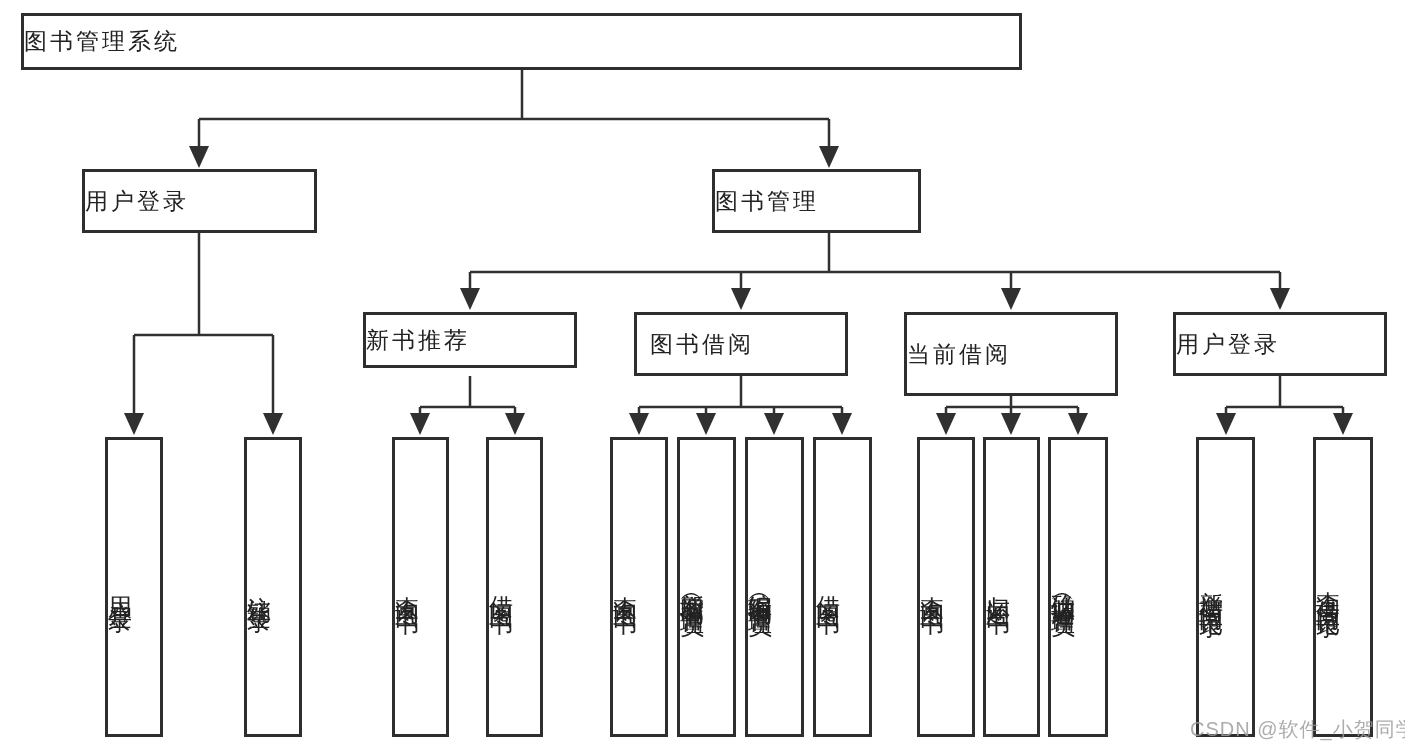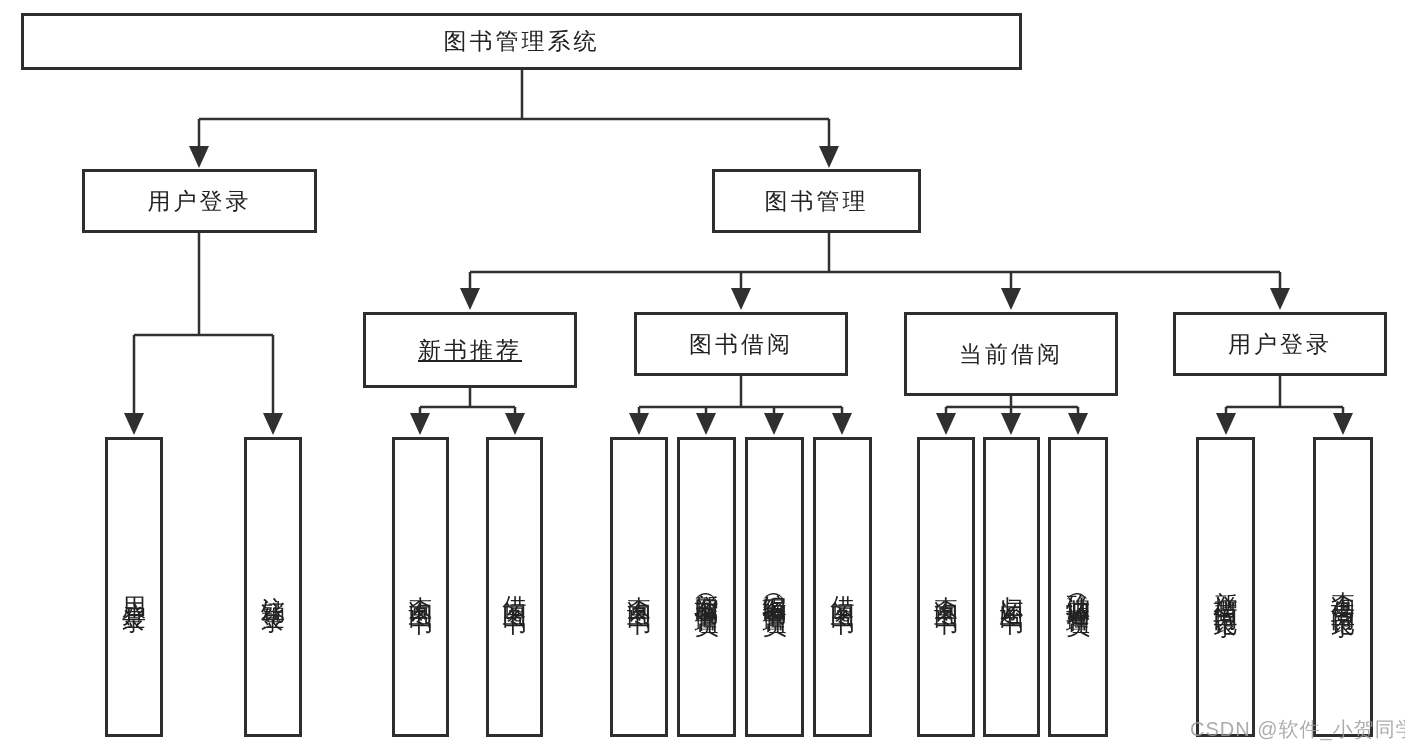--- a/index.html
+++ b/index.html
@@ -17,21 +17,20 @@
     z-index: 0;
     pointer-events: none;
   }
   .node {
     position: absolute;
     box-sizing: border-box;
     background: #ffffff;
     border: 3px solid #2e2e2e;
     display: flex;
     align-items: center;
-    justify-content: center;
     z-index: 1;
     color: #222222;
   }
   .hnode span {
     font-size: 23px;
     letter-spacing: 3px;
     line-height: 1;
     white-space: nowrap;
   }
   .leaf { top: 437px; height: 300px; }
@@ -105,24 +104,24 @@
     <span>图书管理系统</span>
   </div>
 
   <div class="node hnode" style="left:82px; top:169px; width:235px; height:64px;">
     <span>用户登录</span>
   </div>
   <div class="node hnode" style="left:712px; top:169px; width:209px; height:64px;">
     <span>图书管理</span>
   </div>
 
-  <div class="node hnode" style="left:363px; top:312px; width:214px; height:76px;text-decoration:underline;">
+  <div class="node hnode" style="left:363px; top:312px; width:214px; height:56px;">
     <span>新书推荐</span>
   </div>
-  <div class="node hnode" style="left:634px; top:312px; width:214px; height:64px;">
+  <div class="node hnode" style="left:634px; top:312px; width:214px; height:64px;padding-left:13px;">
     <span>图书借阅</span>
   </div>
   <div class="node hnode" style="left:904px; top:312px; width:214px; height:84px;">
     <span>当前借阅</span>
   </div>
   <div class="node hnode" style="left:1173px; top:312px; width:214px; height:64px;">
     <span>用户登录</span>
   </div>
 
   <div class="node leaf" style="left:105px; width:58px;">

